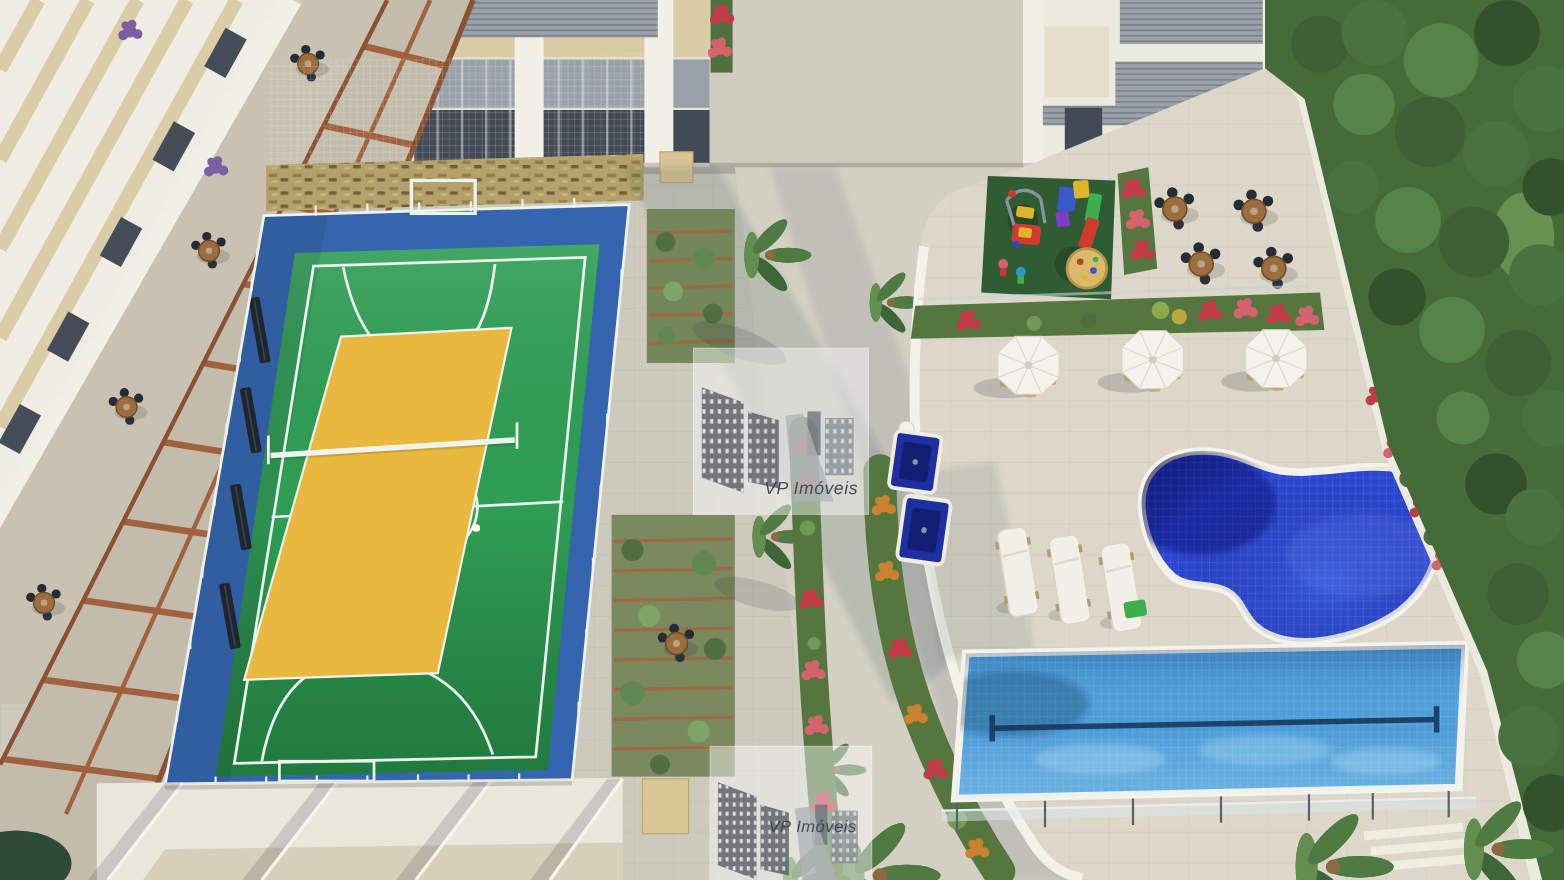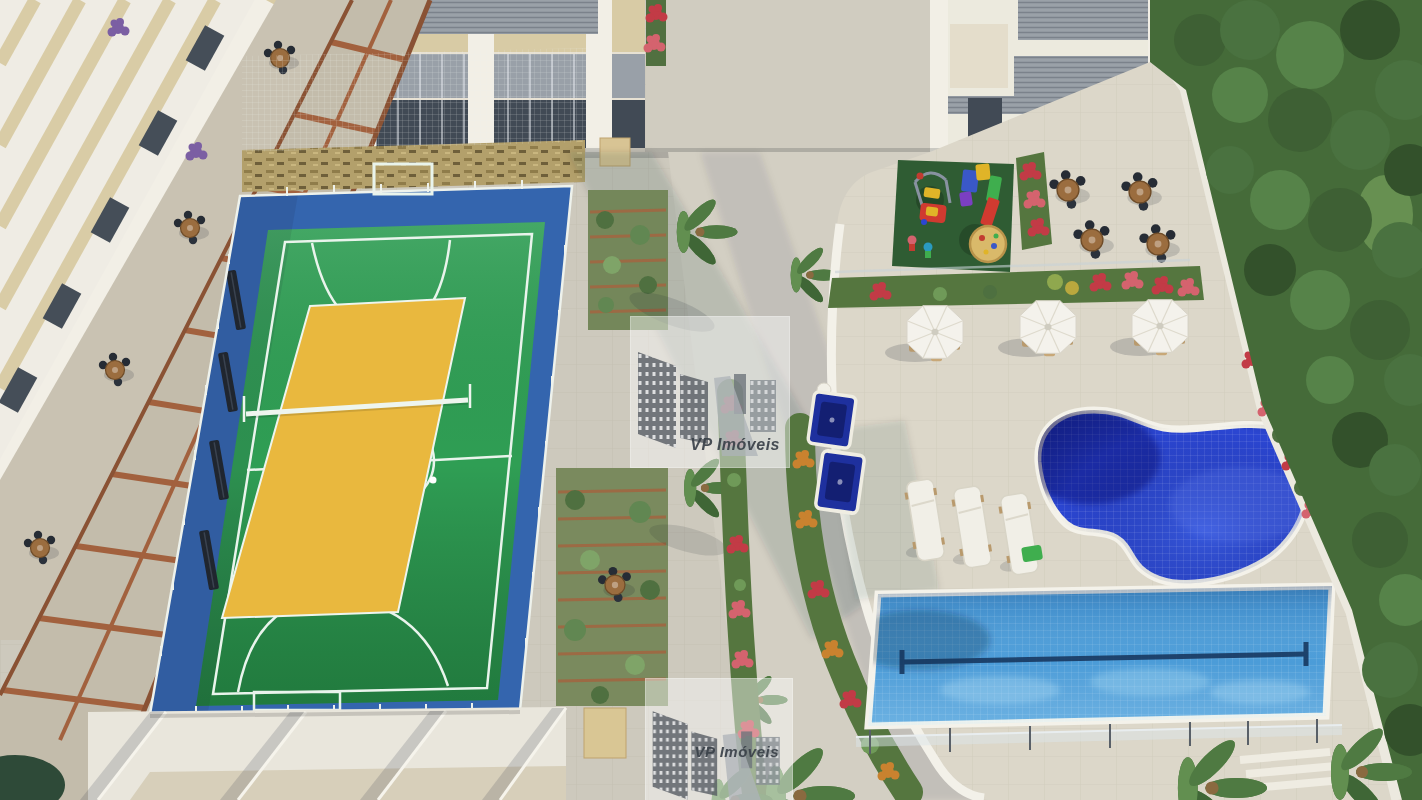--- a/index.html
+++ b/index.html
@@ -11,21 +11,21 @@
   .watermark{
     position:absolute;
     background:rgba(252,252,252,0.45);
     box-shadow:0 0 0 1px rgba(255,255,255,0.25) inset;
   }
   .wm1{left:630px;top:316px;width:160px;height:152px;}
   .wm2{left:645px;top:678px;width:148px;height:140px;}
   .watermark svg{position:absolute;left:0;top:0;width:100%;height:100%;}
   .wm-text{
     position:absolute; right:10px; bottom:14px;
-    font-style:italic; font-weight:700; font-size:16px; color:#3a4149;
+    font-style:italic; font-weight:400; font-size:16px; color:#3a4149;
     letter-spacing:.5px; opacity:.92; white-space:nowrap;
   }
   .wm2 .wm-text{right:14px;bottom:58px;font-size:15px;}
 </style>
 </head>
 <body>
 
 <div class="canvas">
 <svg class="scene" width="1422" height="800" viewBox="0 0 1422 800">
   <defs>

